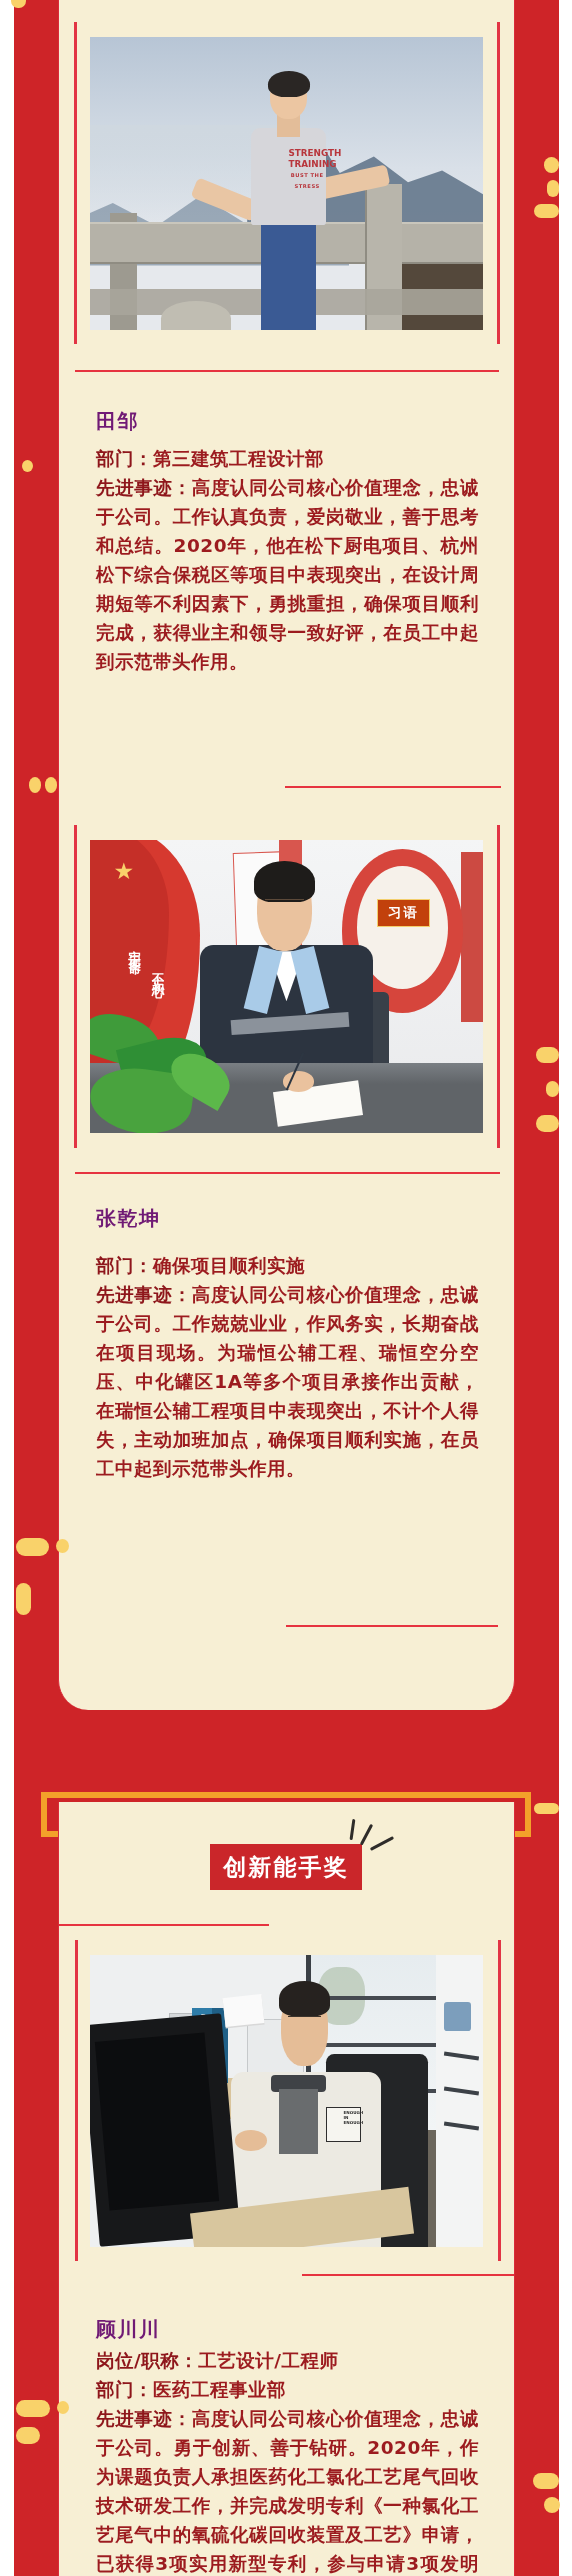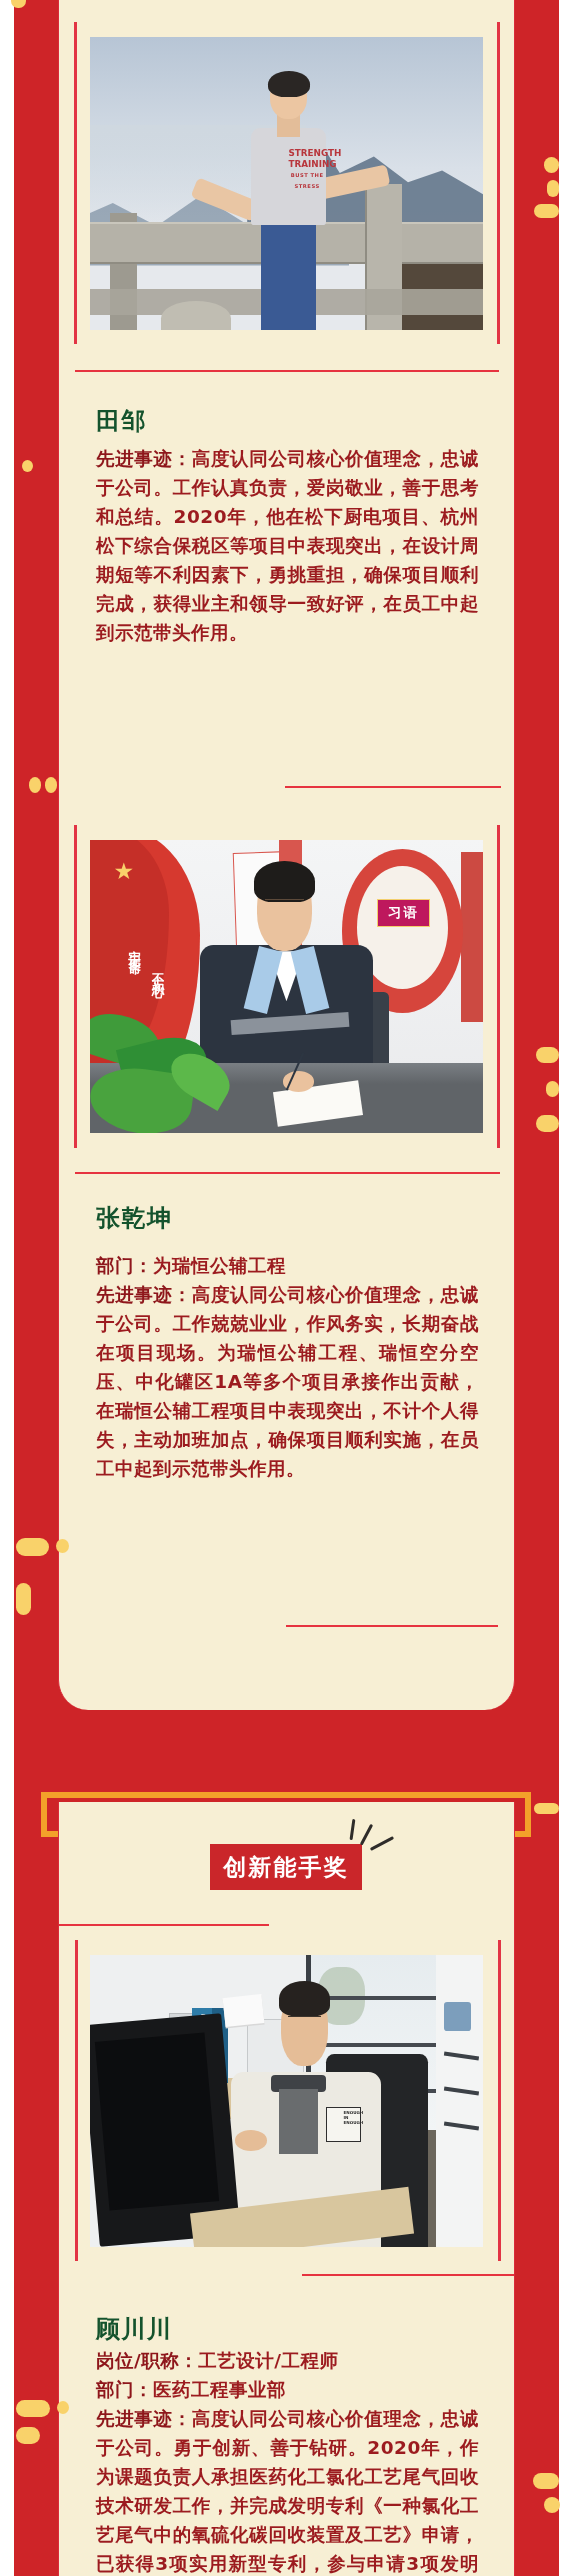--- a/index.html
+++ b/index.html
@@ -15,21 +15,21 @@
   .orange-frame{left:41px;top:1792px;width:490px;height:45px;border:6.7px solid #f3a12a;box-sizing:border-box;}
 
   
   .vbar{width:2.6px;background:#e23444;}
   .hline{height:2.1px;background:#e6333f;}
 
   
   .yel{background:#f9d26a;border-radius:10.3px;}
 
   
-  .person-name{font-size:24px;font-weight:900;color:#14532d;letter-spacing:1.5px;line-height:25px;}
+  .person-name{font-size:20px;font-weight:900;color:#701a75;letter-spacing:1.5px;line-height:25px;}
   .body-text{width:383px;font-size:18.5px;font-weight:700;color:#9c1b1f;line-height:29px;
              text-align:justify;letter-spacing:0.5px;}
   .body-text p{margin:0;}
   .lbl{font-weight:900;color:#8e161b;}
 
   
   .badge{left:210px;top:1844px;width:152px;height:46px;background:#ca262a;
          display:flex;align-items:center;justify-content:center;}
   .badge span{color:#ffffff;font-size:23px;font-weight:900;letter-spacing:2.1px;}
   .mark{background:#2e2c2a;border-radius:1.5px;}
@@ -68,21 +68,21 @@
   .p2-flag-in{left:-6%;top:-4%;width:26%;height:80%;background:#c52f28;border-radius:0 70% 60% 0/0 40% 70% 0;}
   .p2-star{left:6%;top:6%;color:#f9d26a;font-size:23px;}
   .p2-cal1{left:10%;top:34%;width:13.4px;height:113px;color:#fff;font-weight:700;font-size:12.4px;
       writing-mode:vertical-rl;letter-spacing:4.1px;}
   .p2-cal2{left:16%;top:42%;width:13.4px;height:113px;color:#fff;font-weight:700;font-size:12.4px;
       writing-mode:vertical-rl;letter-spacing:4.1px;}
   .p2-poster1{left:37%;top:4%;width:13%;height:44%;background:#fbfbfb;border:1.5px solid #d8564e;transform:rotate(-2deg);}
   .p2-poster2{left:48%;top:0;width:6%;height:46%;background:#d8564e;}
   .p2-ring{left:64%;top:3%;width:31%;height:56%;background:#d6453c;border-radius:50%;}
   .p2-ring-in{left:68%;top:9%;width:23%;height:42%;background:#f6f1ea;border-radius:50%;}
-  .p2-xiyu{left:73%;top:20%;width:13%;height:9%;background:#be185d;border:1.5px solid #f3cf6d;
+  .p2-xiyu{left:73%;top:20%;width:13%;height:9%;background:#c2410c;border:1.5px solid #f3cf6d;
       color:#ffffff;font-size:13.4px;font-weight:900;display:flex;align-items:center;justify-content:center;letter-spacing:2.1px;}
   .p2-lattice{left:94.5%;top:4%;width:6%;height:58%;background:#cc4a42;}
   .p2-banner{left:56%;top:57%;width:44%;height:10%;color:#cf3a34;font-size:17.5px;font-weight:900;letter-spacing:3.1px;}
   .p2-chair{left:60%;top:52%;width:16%;height:30%;background:#394049;border-radius:5.2px;}
   .p2-body{left:28%;top:36%;width:44%;height:52%;background:#2c3440;border-radius:13.4px 15.5px 0 0;}
   .p2-shirt{left:45.5%;top:38%;width:9%;height:17%;background:#ffffff;clip-path:polygon(0 0,100% 0,50% 100%);}
   .p2-lapel-l{left:41%;top:37%;width:6%;height:22%;background:#a9cbe8;transform:rotate(14deg);}
   .p2-lapel-r{left:53%;top:37%;width:6%;height:22%;background:#a9cbe8;transform:rotate(-14deg);}
   .p2-zip{left:36%;top:60%;width:30%;height:5%;background:#8b929b;transform:rotate(-4deg);}
   .p2-head{left:42.5%;top:10%;width:14%;height:28%;background:#eac29e;border-radius:46%;}
@@ -191,20 +191,21 @@
         <br>
       <span class="s3">BUST THE STRESS</span>
     </div>
   </div>
 
   <div class="abs hline" style="left:75px;top:370px;width:424px;"></div>
 
   <div class="abs person-name" style="left:96px;top:409px;">田邹</div>
 
   <div class="abs body-text" style="left:96px;top:444px;">
+    <p><span class="lbl">部门：</span><span>第三建筑工程设计部</span></p>
     <p><span class="lbl">先进事迹：</span><span>高度认同公司核心价值理念，忠诚于公司。工作认真负责，爱岗敬业，善于思考和总结。2020年，他在松下厨电项目、杭州松下综合保税区等项目中表现突出，在设计周期短等不利因素下，勇挑重担，确保项目顺利完成，获得业主和领导一致好评，在员工中起到示范带头作用。</span></p>
   </div>
 
   <div class="abs hline" style="left:285px;top:786px;width:216px;"></div>
 
   <div class="abs vbar" style="left:74px;top:825px;height:323px;"></div>
   <div class="abs vbar" style="left:497px;top:825px;height:323px;"></div>
 
   <div class="abs photo" style="left:90px;top:840px;width:393px;height:293px;">
     <div class="p2-wall"></div>
@@ -237,21 +238,21 @@
     <div class="p2-leaf2"></div>
     <div class="p2-leaf3"></div>
     <div class="p2-leaf4"></div>
   </div>
 
   <div class="abs hline" style="left:75px;top:1172px;width:425px;"></div>
 
   <div class="abs person-name" style="left:96px;top:1206px;">张乾坤</div>
 
   <div class="abs body-text" style="left:96px;top:1251px;">
-    <p><span class="lbl">部门：</span><span>为瑞恒公辅工程</span></p>
+    <p><span class="lbl">部门：</span><span>确保项目顺利实施</span></p>
     <p><span class="lbl">先进事迹：</span><span>高度认同公司核心价值理念，忠诚于公司。工作兢兢业业，作风务实，长期奋战在项目现场。为瑞恒公辅工程、瑞恒空分空压、中化罐区1A等多个项目承接作出贡献，在瑞恒公辅工程项目中表现突出，不计个人得失，主动加班加点，确保项目顺利实施，在员工中起到示范带头作用。</span></p>
   </div>
 
   <div class="abs hline" style="left:286px;top:1625px;width:212px;"></div>
 
   <div class="abs badge">
     <span>创新能手奖</span>
   </div>
   <div class="abs mark" style="left:351px;top:1819px;width:2.6px;height:20.6px;transform:rotate(8deg);"></div>
   <div class="abs mark" style="left:365px;top:1823px;width:2.6px;height:23px;transform:rotate(28deg);"></div>

